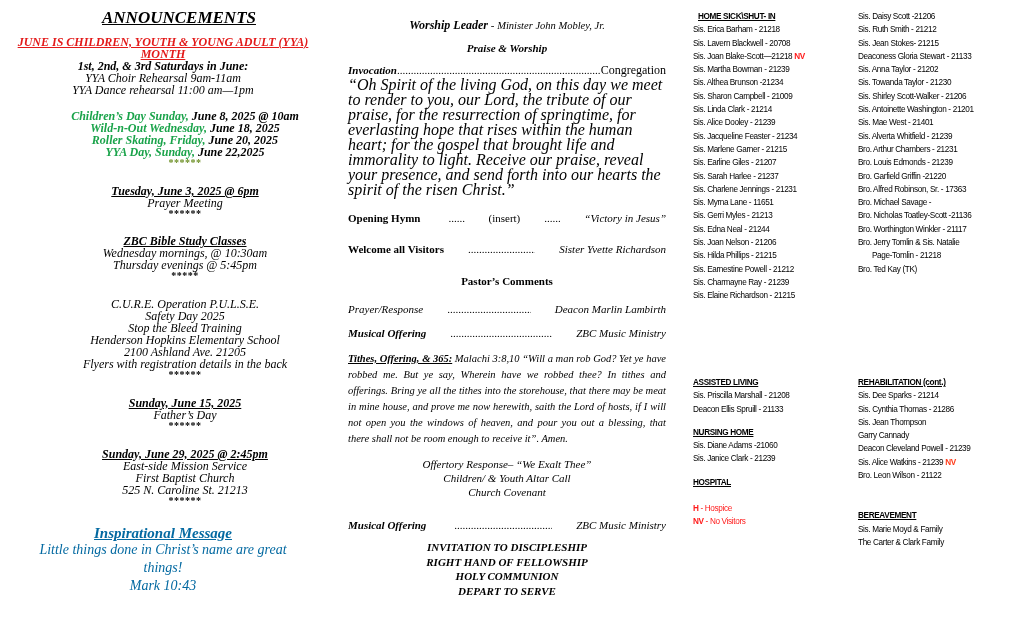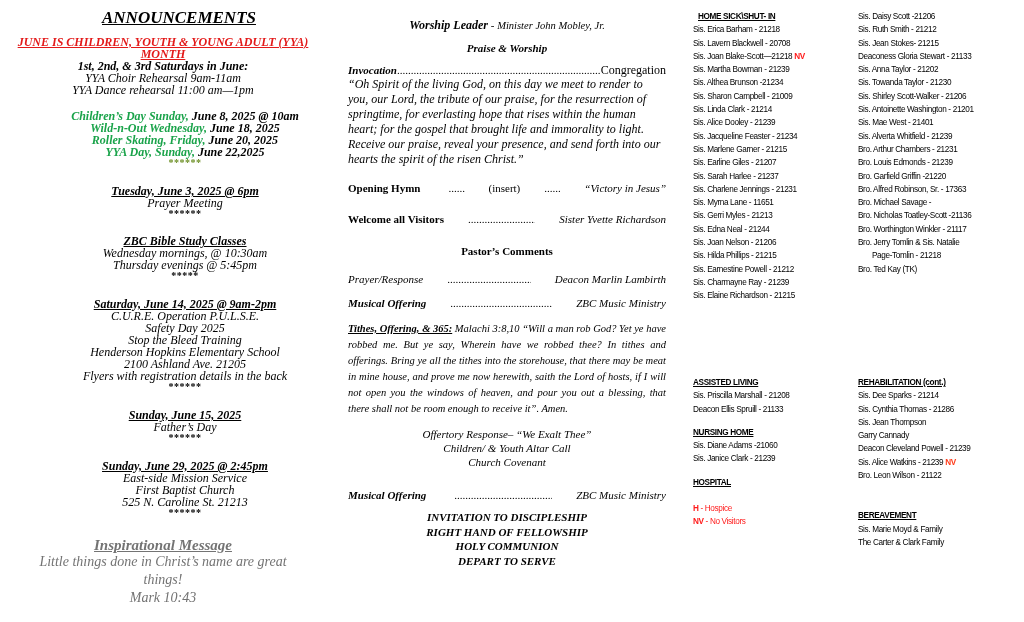--- a/index.html
+++ b/index.html
@@ -8,37 +8,37 @@
     
     #col-left { position: absolute; left: 0; top: 12px; width: 326px; text-align: center; font-family: "Liberation Serif", serif; font-style: italic; font-size: 12px; line-height: 12px; }
     #col-left .title { font-weight: bold; text-decoration: underline; font-size: 17px; padding-left: 32px; }
     #col-left .red { color: #e31a1a; font-weight: bold; text-decoration: underline; font-size: 12px; line-height: 11.5px; }
     #col-left .bold { font-weight: bold; }
     #col-left .green { color: #1aa34a; font-weight: bold; }
     #col-left .stars { font-style: normal; font-weight: bold; font-size: 10px; line-height: 9px; letter-spacing: 0.5px; }
     #col-left .stars.green-stars { color: #6b8e23; }
     #col-left .blk { margin-top: 14px; padding-left: 44px; }
     #col-left .hdr { font-weight: bold; text-decoration: underline; }
-    #col-left .purple { color: #737373; }
+    #col-left .purple { color: #0369a1; }
     #col-left .insp-title { font-weight: bold; text-decoration: underline; font-size: 15px; line-height: 16px; margin-top: 20px; }
     #col-left .insp-body { font-size: 14px; line-height: 18px; font-weight: normal; }
 
     
     #col-mid { position: absolute; left: 348px; top: 14px; width: 318px; font-family: "Liberation Serif", serif; font-size: 11px; line-height: 14px; }
     #col-mid .center { text-align: center; }
     #col-mid .main-title { font-weight: bold; text-decoration: underline; font-size: 12.5px; }
     #col-mid .leader { margin-top: 4px; }
     #col-mid .leader b { font-style: italic; font-size: 12px; }
     #col-mid .leader i { font-size: 10.5px; }
     #col-mid .praise { font-weight: bold; font-style: italic; margin-top: 8px; }
     #col-mid .row { display: flex; align-items: baseline; white-space: nowrap; overflow: hidden; }
     #col-mid .row .dots { flex: 1; overflow: hidden; letter-spacing: 0px; }
     #col-mid .row .dots::before { content: "........................................................................................................................................................"; }
     #col-mid .invocation { margin-top: 8px; }
-    #col-mid .prayer-text { font-style: italic; font-size: 12px; line-height: 15px; }
+    #col-mid .prayer-text { font-style: italic; font-size: 16px; line-height: 15px; }
     #col-mid .sec { margin-top: 14px; gap: 24px; }
     #col-mid .bi { font-weight: bold; font-style: italic; }
     #col-mid .b { font-weight: bold; }
     #col-mid .i { font-style: italic; }
     #col-mid .tithes { text-align: justify; font-style: italic; font-size: 10.5px; line-height: 16px; margin-top: 11px; }
     #col-mid .tithes .t-hdr { font-weight: bold; text-decoration: underline; }
     #col-mid .closing { text-align: center; font-weight: bold; font-style: italic; font-size: 11px; line-height: 14.5px; margin-top: 8px; }
 
     
     .list { position: absolute; font-family: "Liberation Sans", "DejaVu Sans", sans-serif; font-size: 8.2px; line-height: 13.3px; letter-spacing: -0.35px; white-space: nowrap; }
@@ -71,21 +71,20 @@
     <div>Prayer Meeting</div>
     <div class="stars">******</div>
   </div>
   <div class="blk" style="margin-top:17px">
     <div class="hdr">ZBC Bible Study Classes</div>
     <div>Wednesday mornings, @ 10:30am</div>
     <div>Thursday evenings @ 5:45pm</div>
     <div class="stars">*****</div>
   </div>
   <div class="blk" style="margin-top:18px">
-    <div class="hdr">Saturday, June 14, 2025 @ 9am-2pm</div>
     <div>C.U.R.E. Operation P.U.L.S.E.</div>
     <div>Safety Day 2025</div>
     <div>Stop the Bleed Training</div>
     <div>Henderson Hopkins Elementary School</div>
     <div>2100 Ashland Ave. 21205</div>
     <div>Flyers with registration details in the back</div>
     <div class="stars">******</div>
   </div>
   <div class="blk" style="margin-top:18px">
     <div class="hdr">Sunday, June 15, 2025</div>

